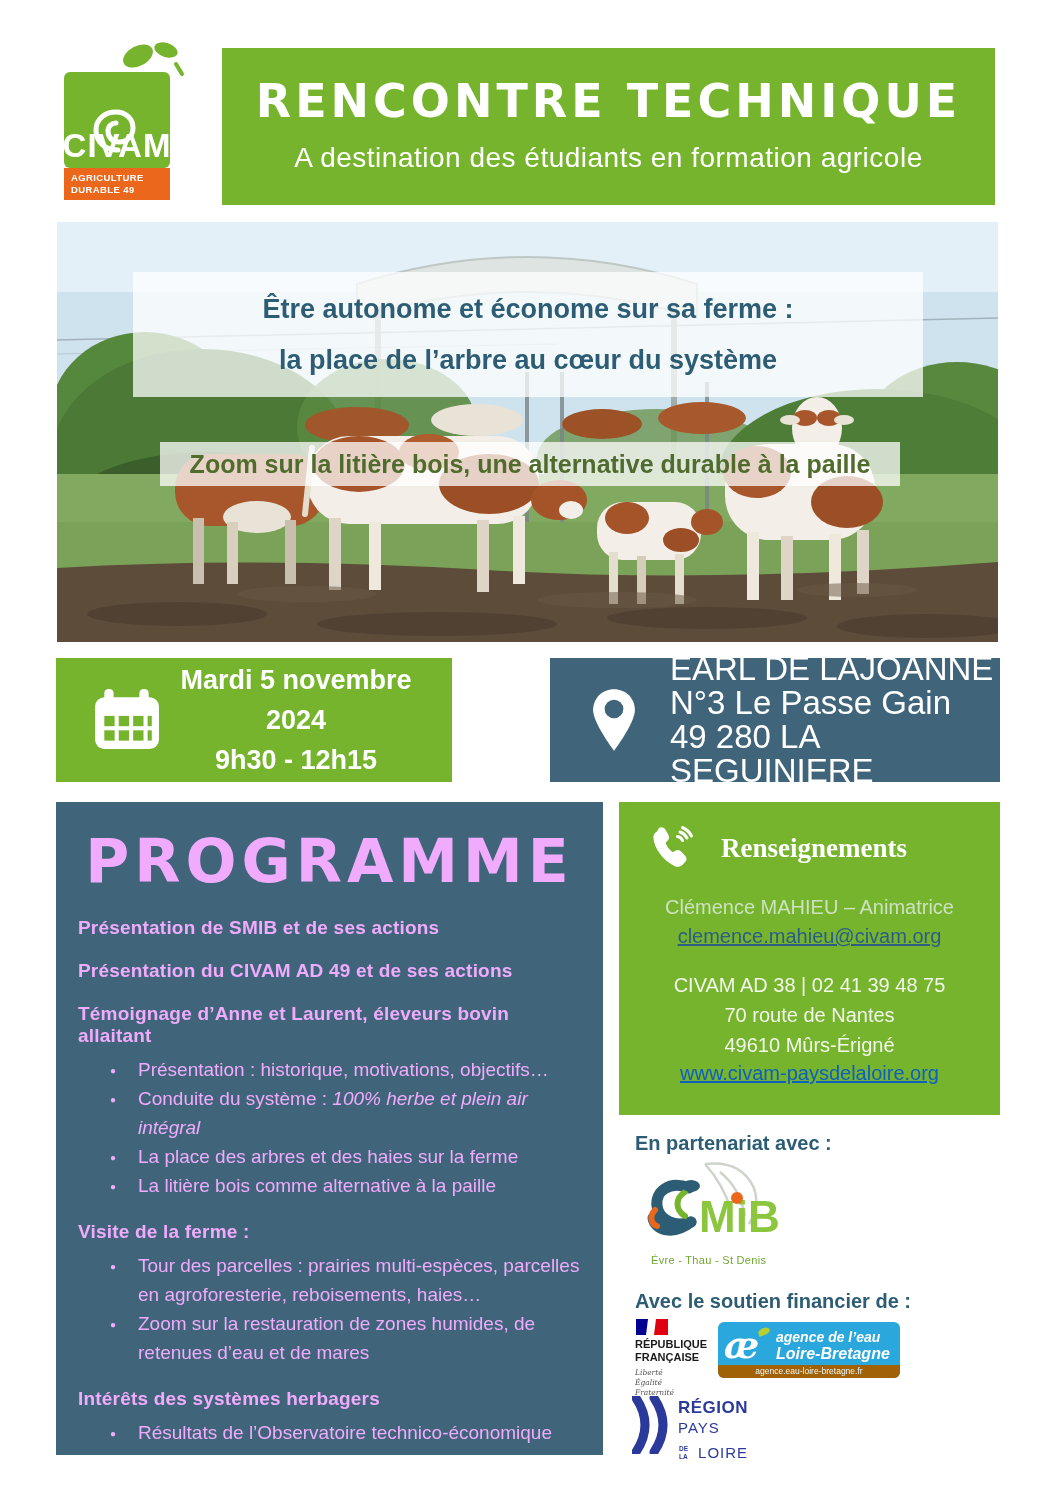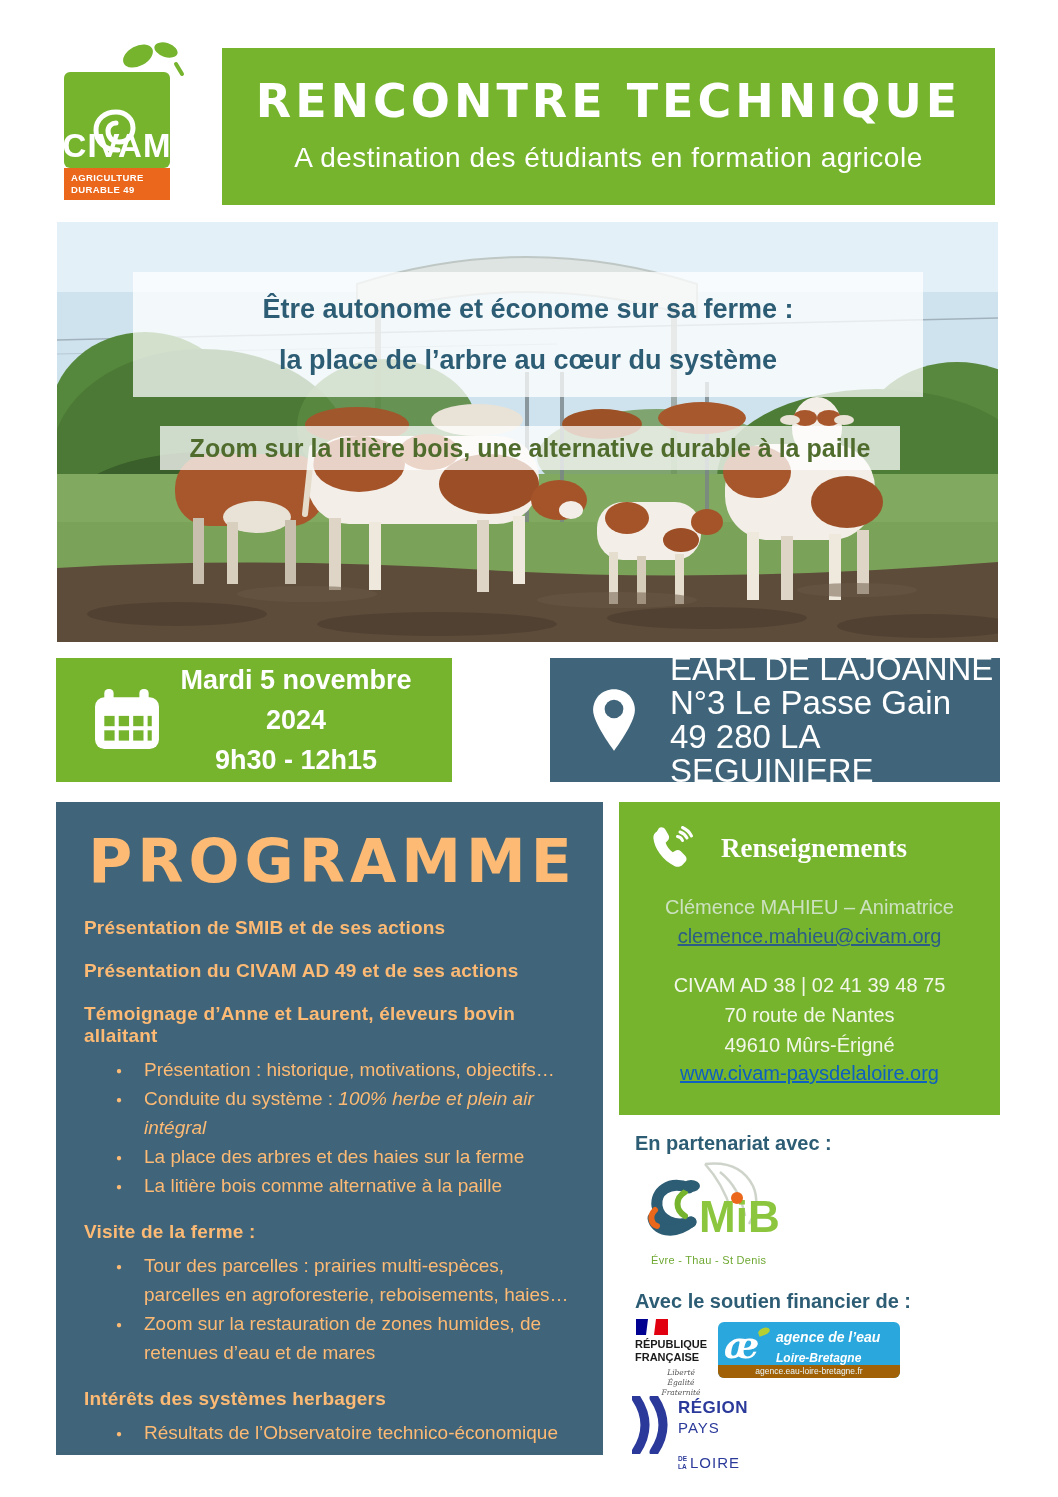--- a/index.html
+++ b/index.html
@@ -23,37 +23,37 @@
                     font-family:"DejaVu Sans", sans-serif;}
   .title-box .subtitle{margin-top:14px;font-size:28px;font-weight:400;letter-spacing:.5px;}
 
   
   .hero{position:absolute;left:57px;top:222px;width:941px;height:420px;overflow:hidden;}
   .hero svg.scene{position:absolute;left:0;top:0;}
   .hero-band{position:absolute;background:rgba(255,255,255,.74);}
   .hero-band--title{left:76px;top:50px;width:790px;height:125px;color:#2d5d74;
                     font-size:27px;font-weight:700;text-align:center;
                     display:flex;flex-direction:column;justify-content:center;gap:20px;}
-  .hero-band--banner{left:103px;top:204px;width:740px;height:44px;color:#4f6c2d;
+  .hero-band--banner{left:103px;top:220px;width:740px;height:44px;color:#4f6c2d;
                      font-size:25px;font-weight:700;text-align:center;line-height:44px;}
 
   
   .date-box{position:absolute;left:56px;top:658px;width:396px;height:124px;background:#76b42e;
             display:flex;align-items:center;color:#fff;}
   .date-box .cal{margin-left:38px;flex:0 0 auto;}
   .date-box .lines{flex:1;text-align:center;font-size:27px;font-weight:700;line-height:40px;
                    padding-right:20px;}
   .loc-box{position:absolute;left:550px;top:658px;width:450px;height:124px;background:#40657a;
            display:flex;align-items:center;color:#fff;}
   .loc-box .pin{margin-left:42px;flex:0 0 auto;}
   .loc-box .lines{margin-left:34px;font-size:33px;font-weight:500;line-height:34px;}
 
   
   .programme{position:absolute;left:56px;top:802px;width:547px;height:653px;background:#40657a;
-             color:#fdba74;box-sizing:border-box;padding:10px 22px 0 28px;overflow:hidden;}
+             color:#f0abfc;box-sizing:border-box;padding:10px 22px 0 22px;overflow:hidden;}
   .programme h2{margin:14px 0 10px 0;text-align:center;font-size:60px;font-weight:800;
                 letter-spacing:5px;font-family:"DejaVu Sans", sans-serif;}
   .programme h3{margin:21px 0 0 0;font-size:19px;font-weight:700;letter-spacing:.2px;}
   .programme ul{margin:8px 0 0 0;padding:0;list-style:none;}
   .programme li{position:relative;padding-left:60px;font-size:19px;line-height:29px;}
   .programme li::before{content:"●";position:absolute;left:32px;font-size:10px;top:1px;}
   .programme li em{font-style:italic;}
 
   
   .contact{position:absolute;left:619px;top:802px;width:381px;height:313px;background:#76b42e;
@@ -71,36 +71,36 @@
   .side-heading{position:absolute;color:#2d5d74;font-size:20px;font-weight:700;}
   .partner-heading{left:635px;top:1132px;}
   .funding-heading{left:635px;top:1290px;}
   .smib{position:absolute;left:645px;top:1158px;width:150px;height:118px;}
   .smib .tagline{position:absolute;left:6px;top:96px;width:150px;font-size:11px;color:#6fa832;
                  letter-spacing:.3px;}
   .rf-logo{position:absolute;left:635px;top:1318px;width:92px;}
   .rf-logo .flag{display:block;}
   .rf-logo .name{font-size:11px;font-weight:700;color:#1a1a1a;line-height:1.2;margin-top:2px;}
   .rf-logo .motto{margin-top:4px;font-size:7.5px;font-style:italic;color:#555;line-height:1.3;
-                  font-family:"DejaVu Serif", serif;text-align:center;}
+                  font-family:"DejaVu Serif", serif;}
   .agence{position:absolute;left:718px;top:1322px;width:182px;height:56px;background:#2aa7dc;
           border-radius:6px;color:#fff;overflow:hidden;}
   .agence .ae{position:absolute;left:6px;top:0px;font-size:38px;font-weight:700;font-style:italic;
               font-family:"DejaVu Serif", serif;}
   .agence .leafdot{position:absolute;left:40px;top:6px;width:12px;height:7px;background:#b5cf33;
                    border-radius:50% 50% 50% 0;transform:rotate(-20deg);}
   .agence .l1{position:absolute;left:58px;top:7px;font-size:14px;font-weight:700;font-style:italic;}
-  .agence .l2{position:absolute;left:58px;top:29px;font-size:12px;font-weight:700;font-style:italic;}
+  .agence .l2{position:absolute;left:58px;top:23px;font-size:16px;font-weight:700;font-style:italic;}
   .agence .urlbar{position:absolute;left:0;bottom:0;width:100%;height:13px;background:#a16207;
                   font-size:8.5px;text-align:center;line-height:13px;color:#eaf7fd;}
   .region{position:absolute;left:632px;top:1396px;width:150px;height:60px;}
   .region .txt{position:absolute;left:46px;top:2px;color:#2b3a9a;}
   .region .r1{font-size:17px;font-weight:800;letter-spacing:.5px;}
   .region .r2{font-size:15px;font-weight:500;letter-spacing:1px;margin-top:1px;}
-  .region .r3{display:flex;align-items:center;gap:3px;margin-top:18px;}
+  .region .r3{display:flex;align-items:center;gap:10px;margin-top:8px;justify-content:flex-end;}
   .region .dela{display:flex;flex-direction:column;font-size:6.5px;font-weight:700;line-height:1.1;}
   .region .loire{font-size:15px;font-weight:500;letter-spacing:1px;}
 </style>
 </head>
 <body>
 
 <div class="page">
 
   <div class="civam-logo">
     <svg class="civam-leaves" viewBox="0 0 74 38">

